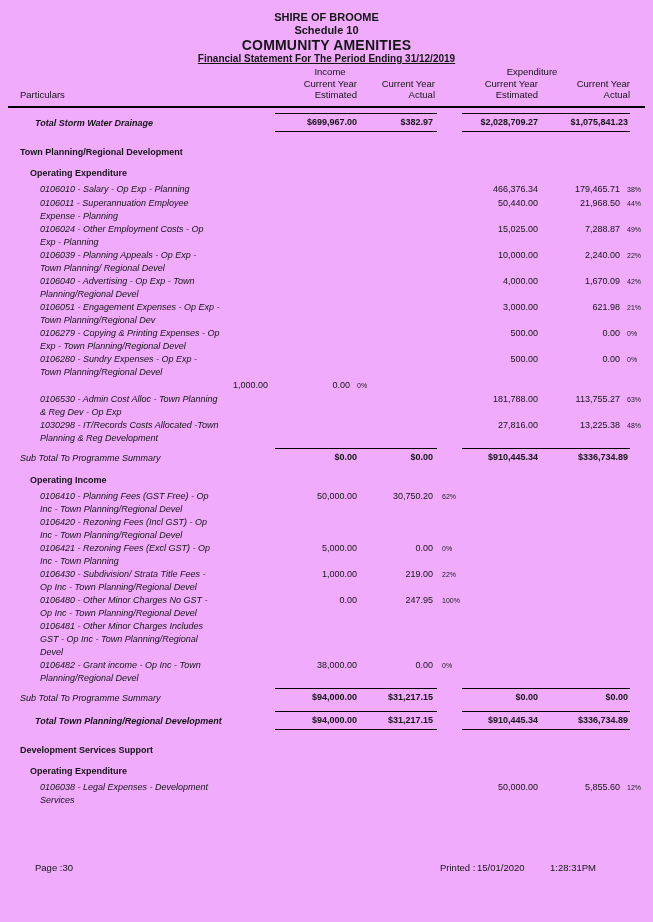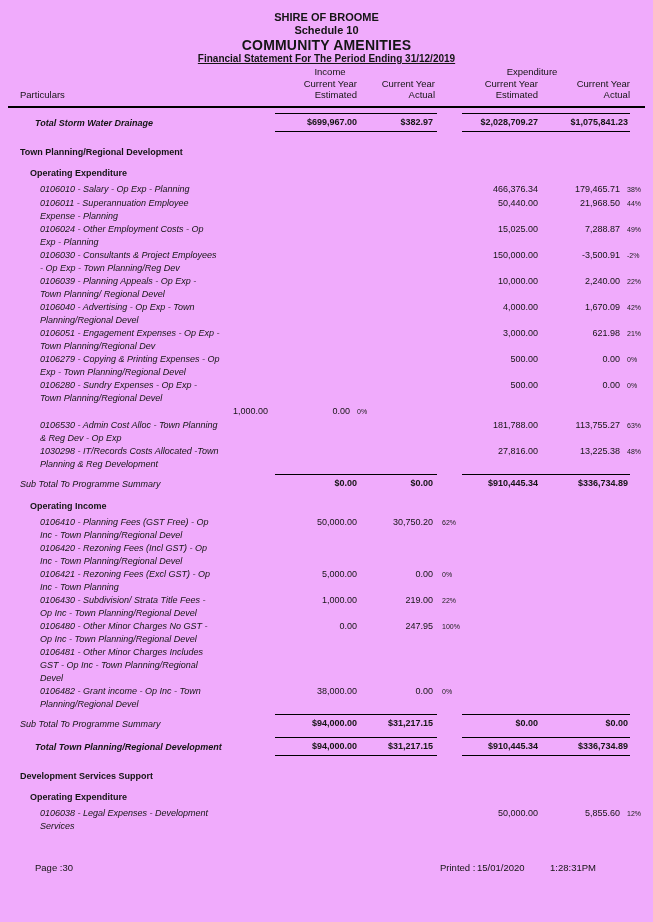--- a/index.html
+++ b/index.html
@@ -129,30 +129,20 @@
         <div class="lbl ind40">0106024 - Other Employment Costs - Op
 Exp - Planning</div>
         <div class="cell inc-est"></div>
         <div class="cell inc-act"></div>
         <div class="cell pct inc-pct"></div>
         <div class="cell exp-est">15,025.00</div>
         <div class="cell exp-act">7,288.87</div>
         <div class="cell pct exp-pct">49%</div>
       </div>
       <div class="row r-account">
-        <div class="lbl ind40">0106030 - Consultants &amp; Project Employees
-- Op Exp - Town Planning/Reg Dev</div>
-        <div class="cell inc-est"></div>
-        <div class="cell inc-act"></div>
-        <div class="cell pct inc-pct"></div>
-        <div class="cell exp-est">150,000.00</div>
-        <div class="cell exp-act">-3,500.91</div>
-        <div class="cell pct exp-pct">-2%</div>
-      </div>
-      <div class="row r-account">
         <div class="lbl ind40">0106039 - Planning Appeals - Op Exp -
 Town Planning/ Regional Devel</div>
         <div class="cell inc-est"></div>
         <div class="cell inc-act"></div>
         <div class="cell pct inc-pct"></div>
         <div class="cell exp-est">10,000.00</div>
         <div class="cell exp-act">2,240.00</div>
         <div class="cell pct exp-pct">22%</div>
       </div>
       <div class="row r-account">

